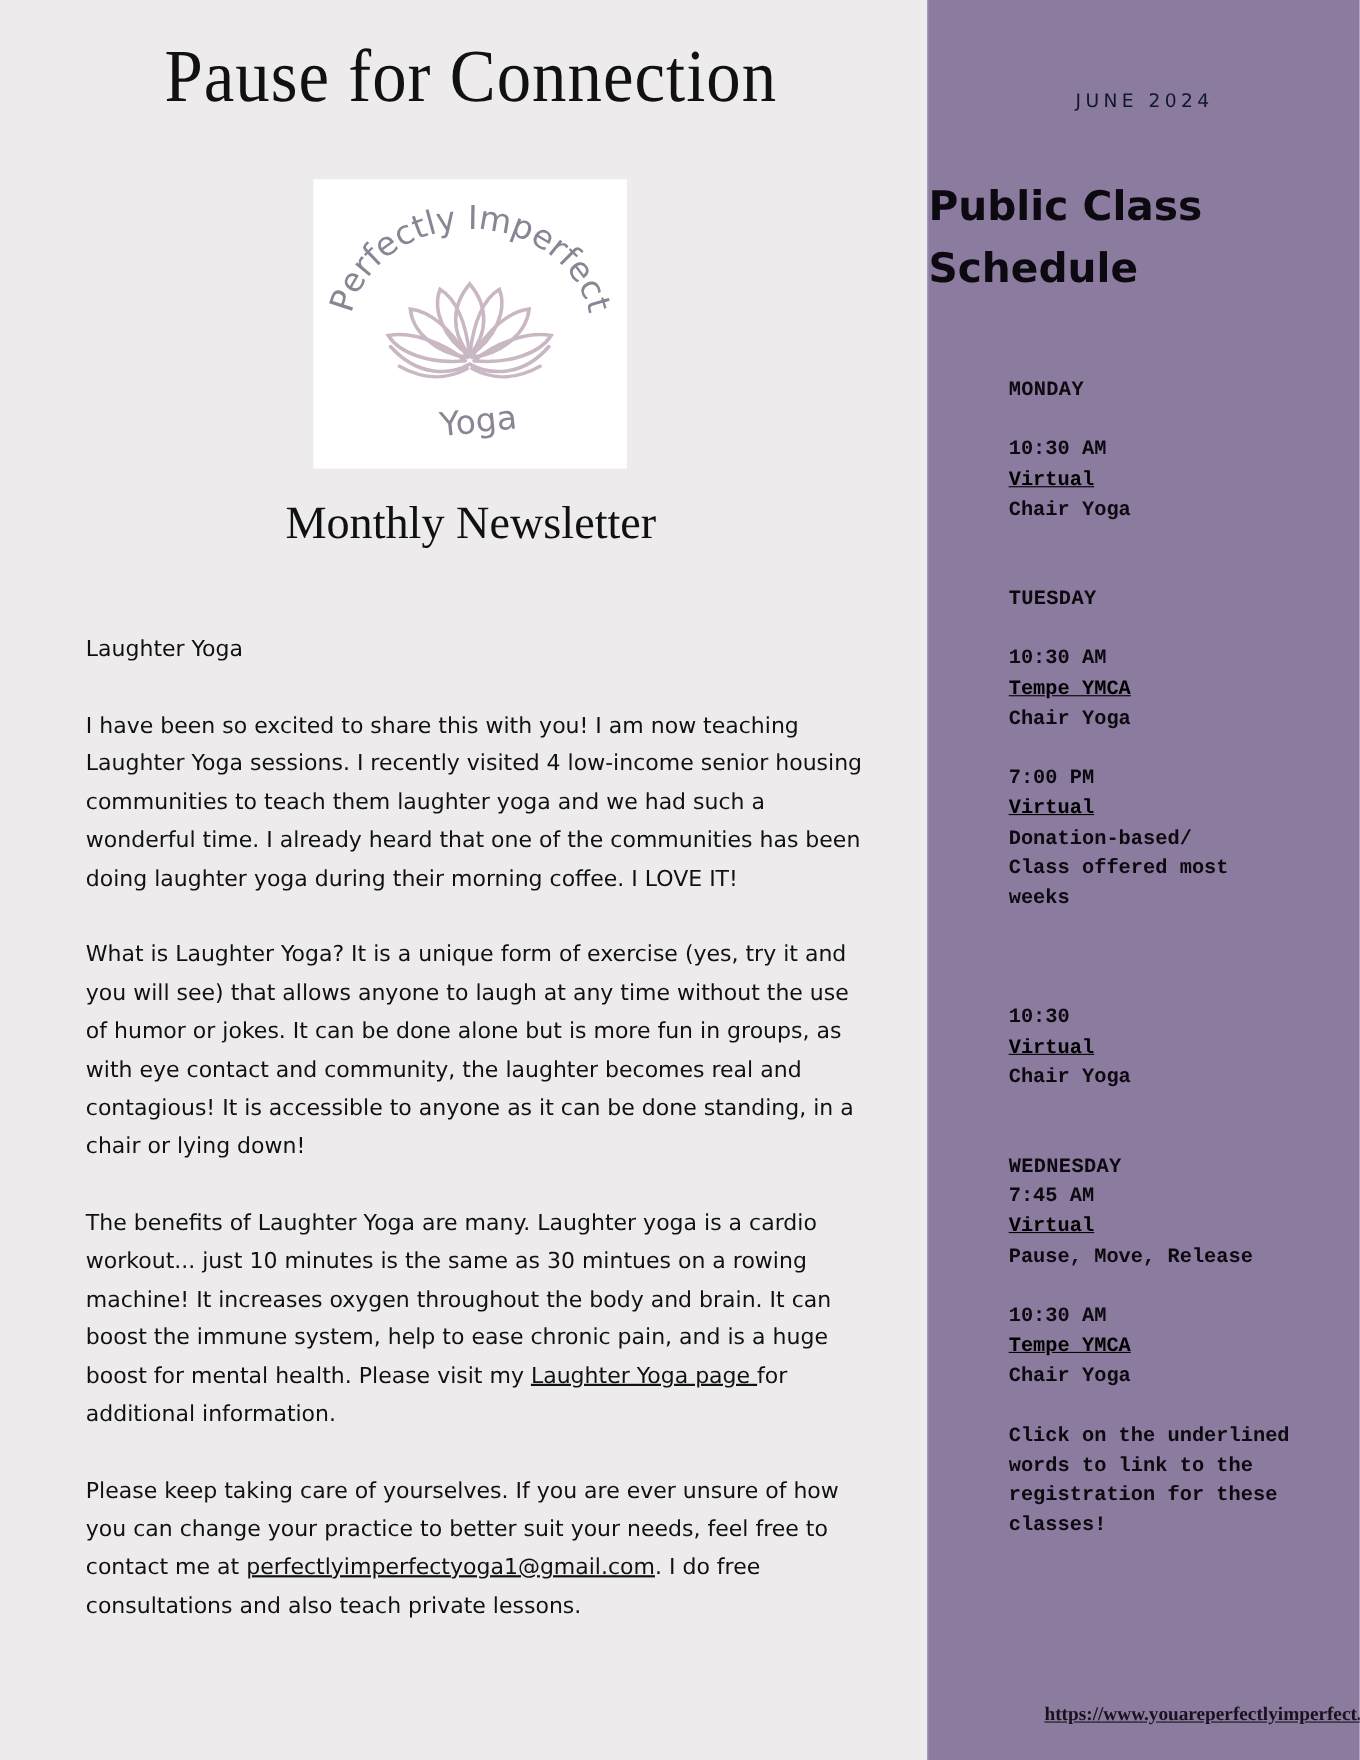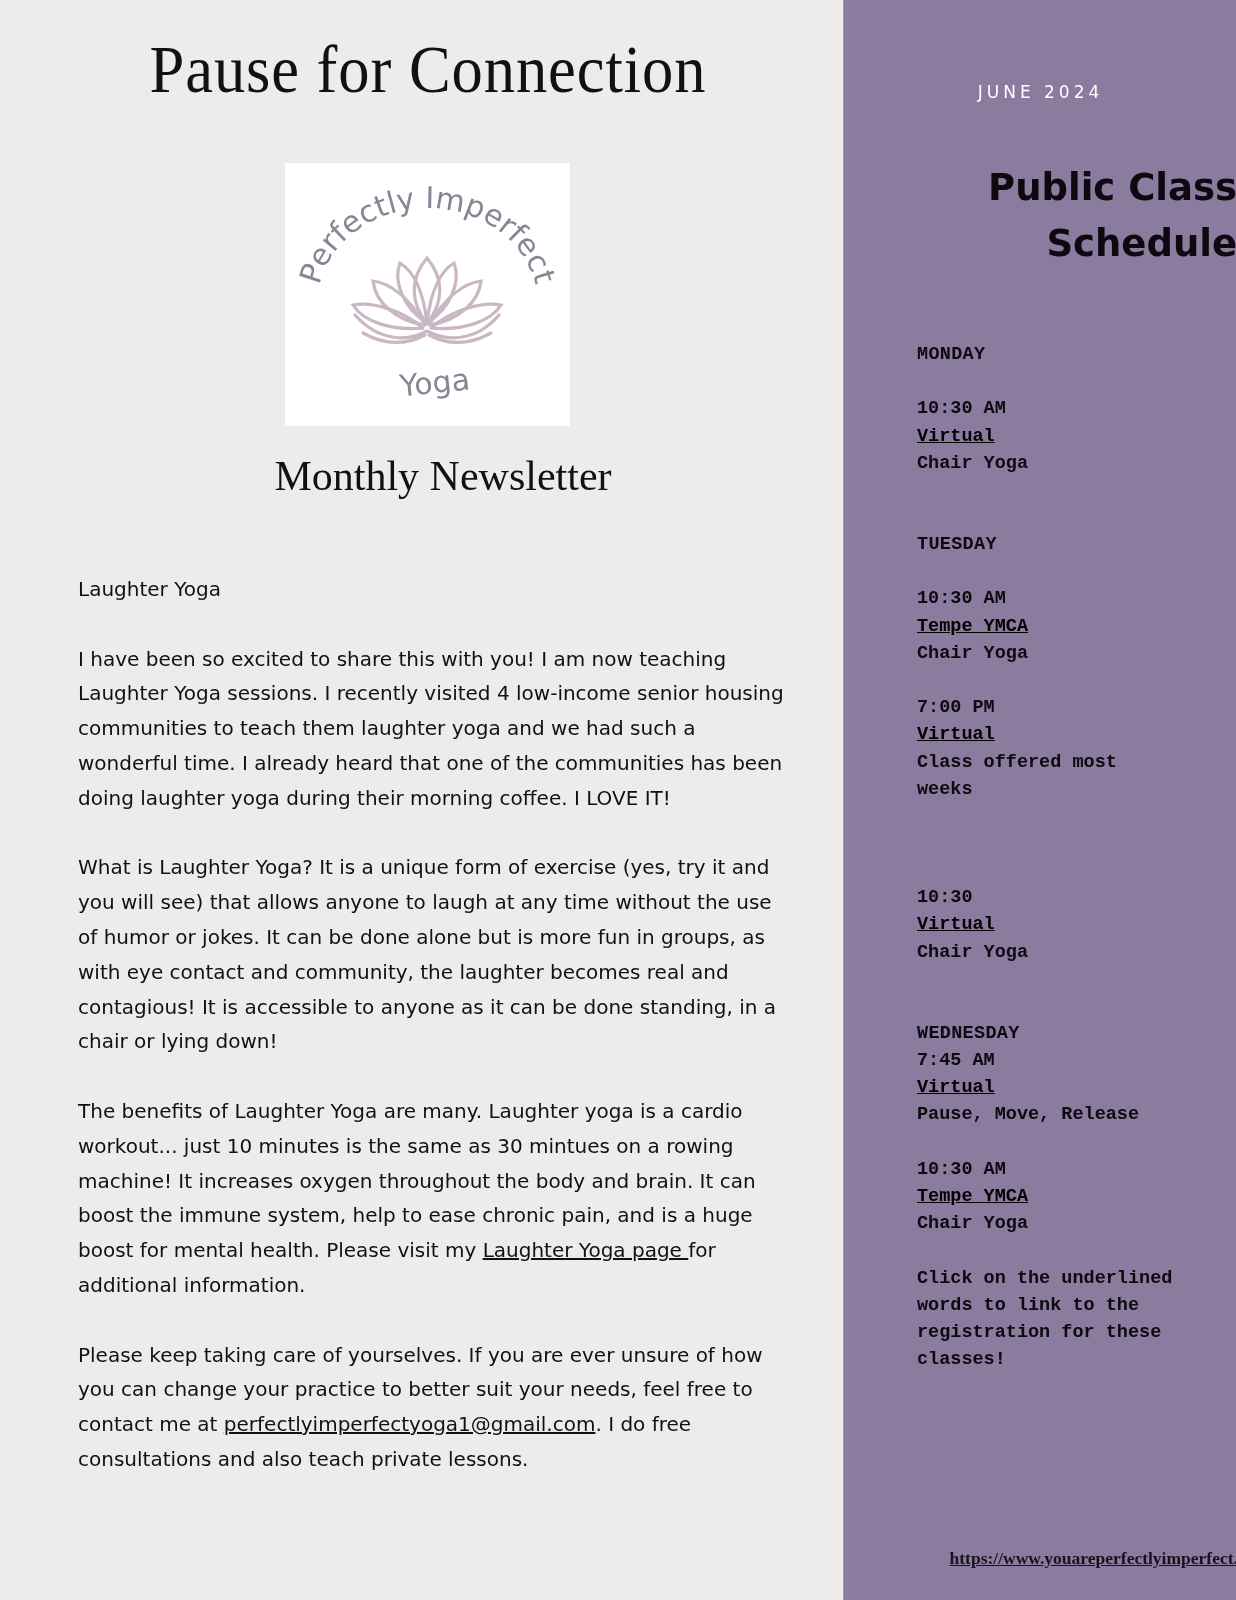--- a/index.html
+++ b/index.html
@@ -19,44 +19,44 @@
     letter-spacing: 1px; transform: scaleX(0.92); transform-origin: center;
     color: #111;
   }
   .logo {
     position: absolute; left: 285px; top: 163px; width: 285px; height: 263px;
     background: #ffffff;
   }
   .logo svg { width: 100%; height: 100%; display: block; }
   .subtitle {
     position: absolute; left: 0; top: 452px; width: 856px; text-align: center;
-    font-family: "Liberation Serif", serif; font-size: 42px; color: #111; padding-left: 15px;
+    font-family: "Liberation Serif", serif; font-size: 42px; color: #111;
   }
   .body-text {
     position: absolute; left: 78px; top: 524px; width: 710px;
     font-family: "DejaVu Sans", sans-serif; font-size: 20px; line-height: 34.8px;
     color: #111;
     margin-top: 48px;
   }
   .body-text p { margin: 0 0 34.8px 0; }
   .body-text a { color: #111; text-decoration: underline; }
   .article-heading { margin: 0 0 34.8px 0; }
 
   .sidebar {
     position: absolute; left: 843px; top: 0; width: 393px; height: 1600px;
     background: #8b7b9e;
     border-left: 1px solid #a898b8;
   }
   .month {
     position: absolute; left: 0; top: 82px; width: 100%; text-align: center;
     font-family: "DejaVu Sans", sans-serif; font-size: 17px; letter-spacing: 4px;
-    color: #ffffff;
+    color: #0f172a;
   }
   .sched-title {
-    position: absolute; left: 0; top: 160px; width: 100%; text-align: right;
+    position: absolute; left: 0; top: 160px; width: 100%; text-align: left;
     font-family: "DejaVu Sans", sans-serif; font-weight: bold; font-size: 37px;
     line-height: 56px; color: #0c0a10;
   }
   .schedule {
     position: absolute; left: 73px; top: 310px; width: 300px;
     font-family: Liberation Mono, monospace; font-weight: bold; font-size: 18.5px;
     line-height: 27.2px; color: #0c0a10; margin-top: 31px;
   }
   .schedule .line { white-space: nowrap; }
   .schedule a { color: #000000; text-decoration: underline; }
@@ -129,20 +129,21 @@
     <div class="gap2"></div>
 
     <div class="line day">TUESDAY</div>
     <div class="gap"></div>
     <div class="line">10:30 AM</div>
     <div class="line"><a href="#">Tempe YMCA</a></div>
     <div class="line">Chair Yoga</div>
     <div class="gap"></div>
     <div class="line">7:00 PM</div>
     <div class="line"><a href="#">Virtual</a></div>
+    <div class="line">Donation-based/</div>
     <div class="line">Class offered most</div>
     <div class="line">weeks</div>
     <div class="gap2"></div>
 
     <div class="gap"></div>
     <div class="line">10:30</div>
     <div class="line"><a href="#">Virtual </a></div>
     <div class="line">Chair Yoga</div>
     <div class="gap2"></div>
 

